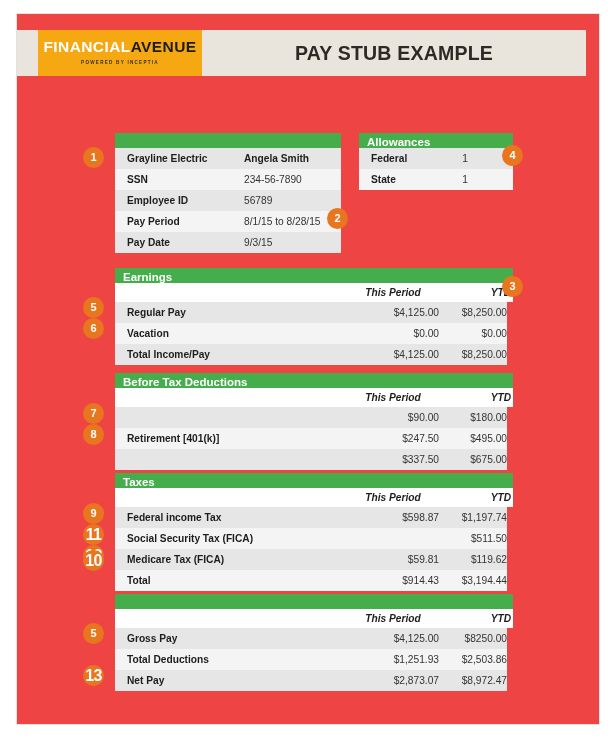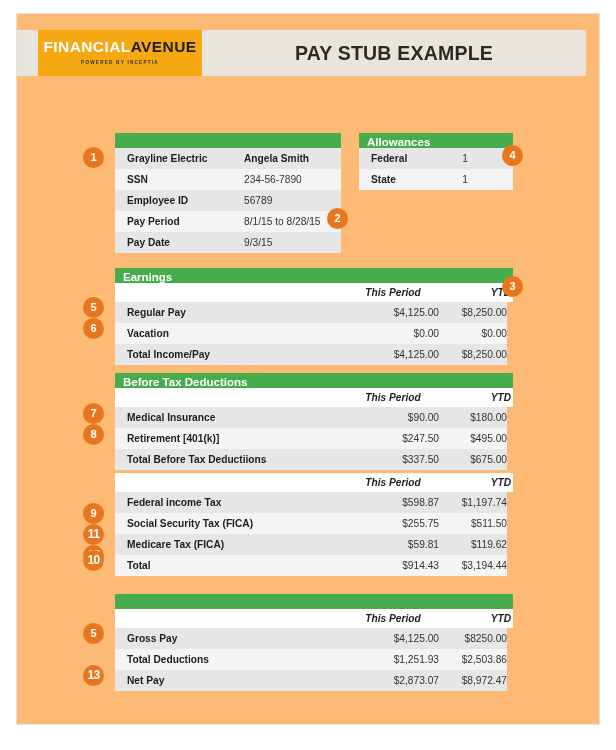--- a/index.html
+++ b/index.html
@@ -15,21 +15,21 @@
     -webkit-font-smoothing: antialiased;
   }
 
   
   .page {
     position: absolute;
     left: 16px;
     top: 13px;
     width: 584px;
     height: 712px;
-    background: #fdba74;
+    background: #ef4444;
     border: 1px solid #e2e2e2;
     box-sizing: border-box;
     overflow: hidden;
   }
 
   
   .header-band {
     position: absolute;
     left: 0;
     top: 16px;
@@ -199,21 +199,21 @@
     height: 21px;
     border-radius: 50%;
     background: #e8761e;
     color: #ffffff;
     font-size: 11px;
     font-weight: bold;
     text-align: center;
     line-height: 21px;
     letter-spacing: -0.2px;
   }
-  .badge.two { font-size: 12px; letter-spacing: -0.6px; }
+  .badge.two { font-size: 16px; letter-spacing: -0.6px; }
 </style>
 </head>
 <body>
 
 <div class="page">
 
   <div class="header-band"></div>
 
   <div class="logo-box">
     <div class="logo-main"><span class="logo-fin">FINANCIAL</span><span class="logo-ave">AVENUE</span></div>
@@ -282,49 +282,47 @@
     </div>
   </div>
 
   <div class="block wide" style="top:359px;">
     <div class="bar">Before Tax Deductions</div>
     <div class="colhead">
       <span class="col-this">This Period</span>
       <span class="col-ytd">YTD</span>
     </div>
     <div class="row alt">
-      <span class="cell-label">Medical Insurance</span>
       <span class="cell-value val-this">$90.00</span>
       <span class="cell-value val-ytd">$180.00</span>
     </div>
     <div class="row base">
       <span class="cell-label">Retirement [401(k)]</span>
       <span class="cell-value val-this">$247.50</span>
       <span class="cell-value val-ytd">$495.00</span>
     </div>
     <div class="row alt">
-      <span class="cell-label">Total Before Tax Deductiions</span>
       <span class="cell-value val-this">$337.50</span>
       <span class="cell-value val-ytd">$675.00</span>
     </div>
   </div>
 
   <div class="block wide" style="top:459px;">
+    <div class="bar">Taxes</div>
     <div class="colhead">
       <span class="col-this">This Period</span>
       <span class="col-ytd">YTD</span>
     </div>
     <div class="row alt">
       <span class="cell-label">Federal income Tax</span>
       <span class="cell-value val-this">$598.87</span>
       <span class="cell-value val-ytd">$1,197.74</span>
     </div>
     <div class="row base">
       <span class="cell-label">Social Security Tax (FICA)</span>
-      <span class="cell-value val-this">$255.75</span>
       <span class="cell-value val-ytd">$511.50</span>
     </div>
     <div class="row alt">
       <span class="cell-label">Medicare Tax (FICA)</span>
       <span class="cell-value val-this">$59.81</span>
       <span class="cell-value val-ytd">$119.62</span>
     </div>
     <div class="row base">
       <span class="cell-label">Total</span>
       <span class="cell-value val-this">$914.43</span>

